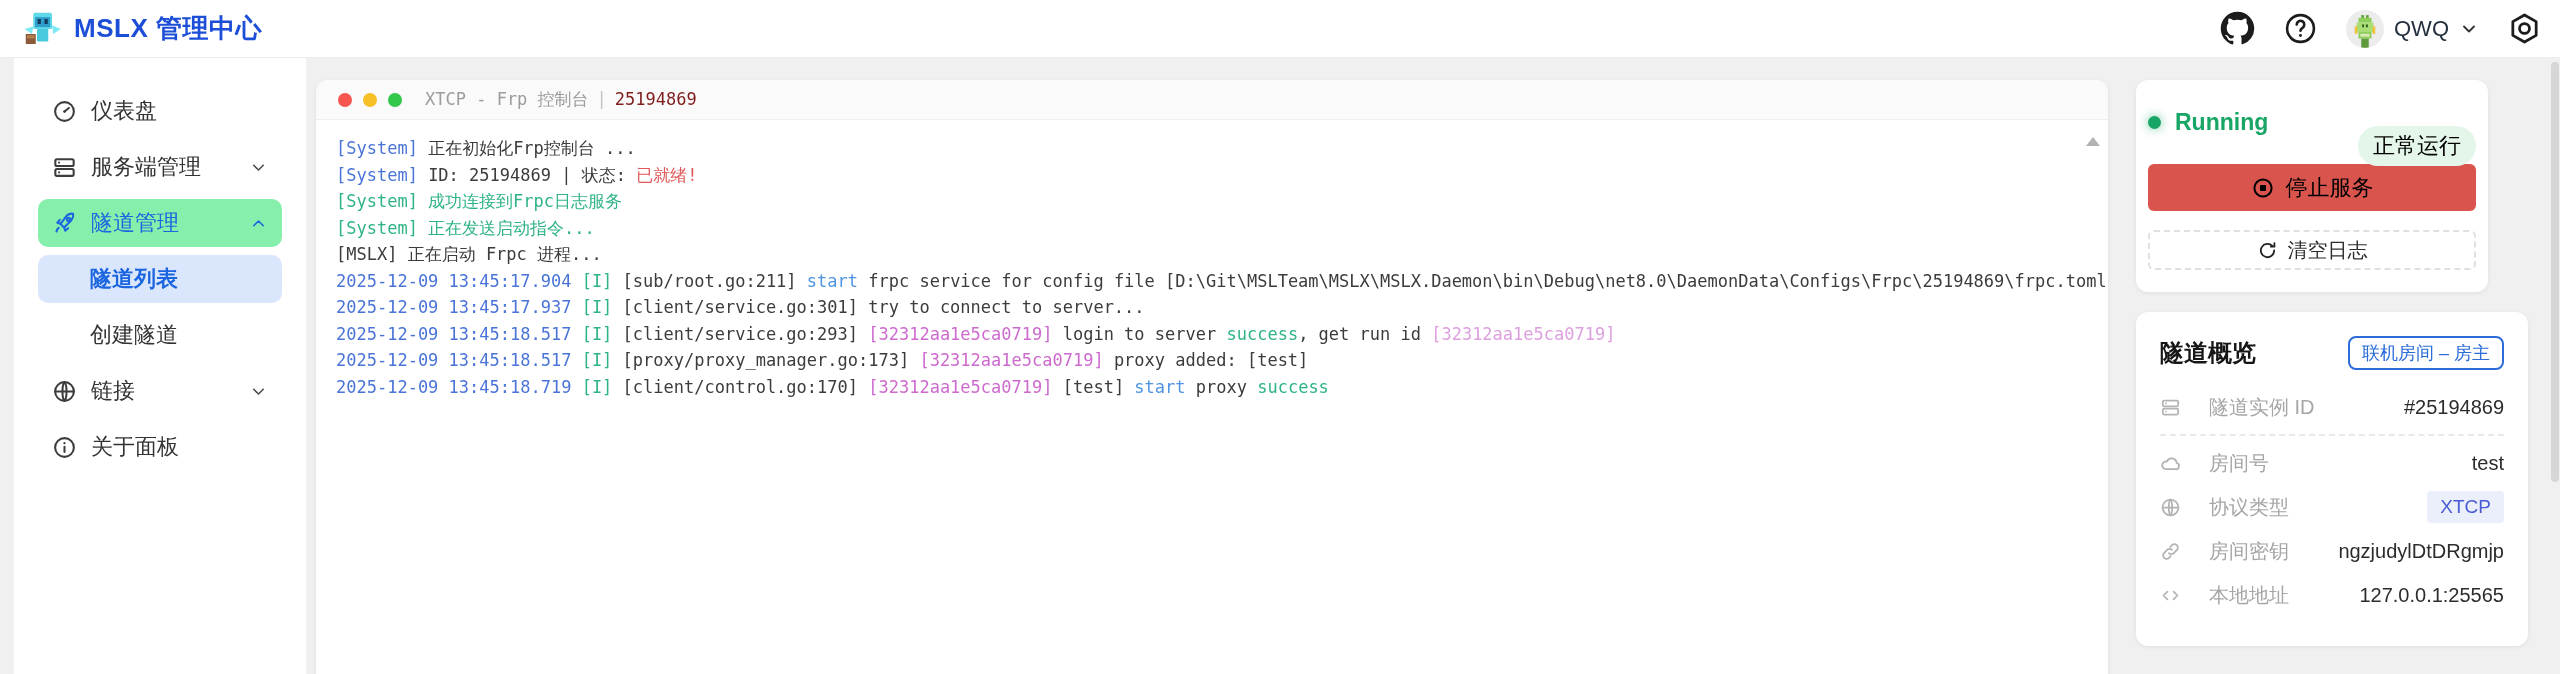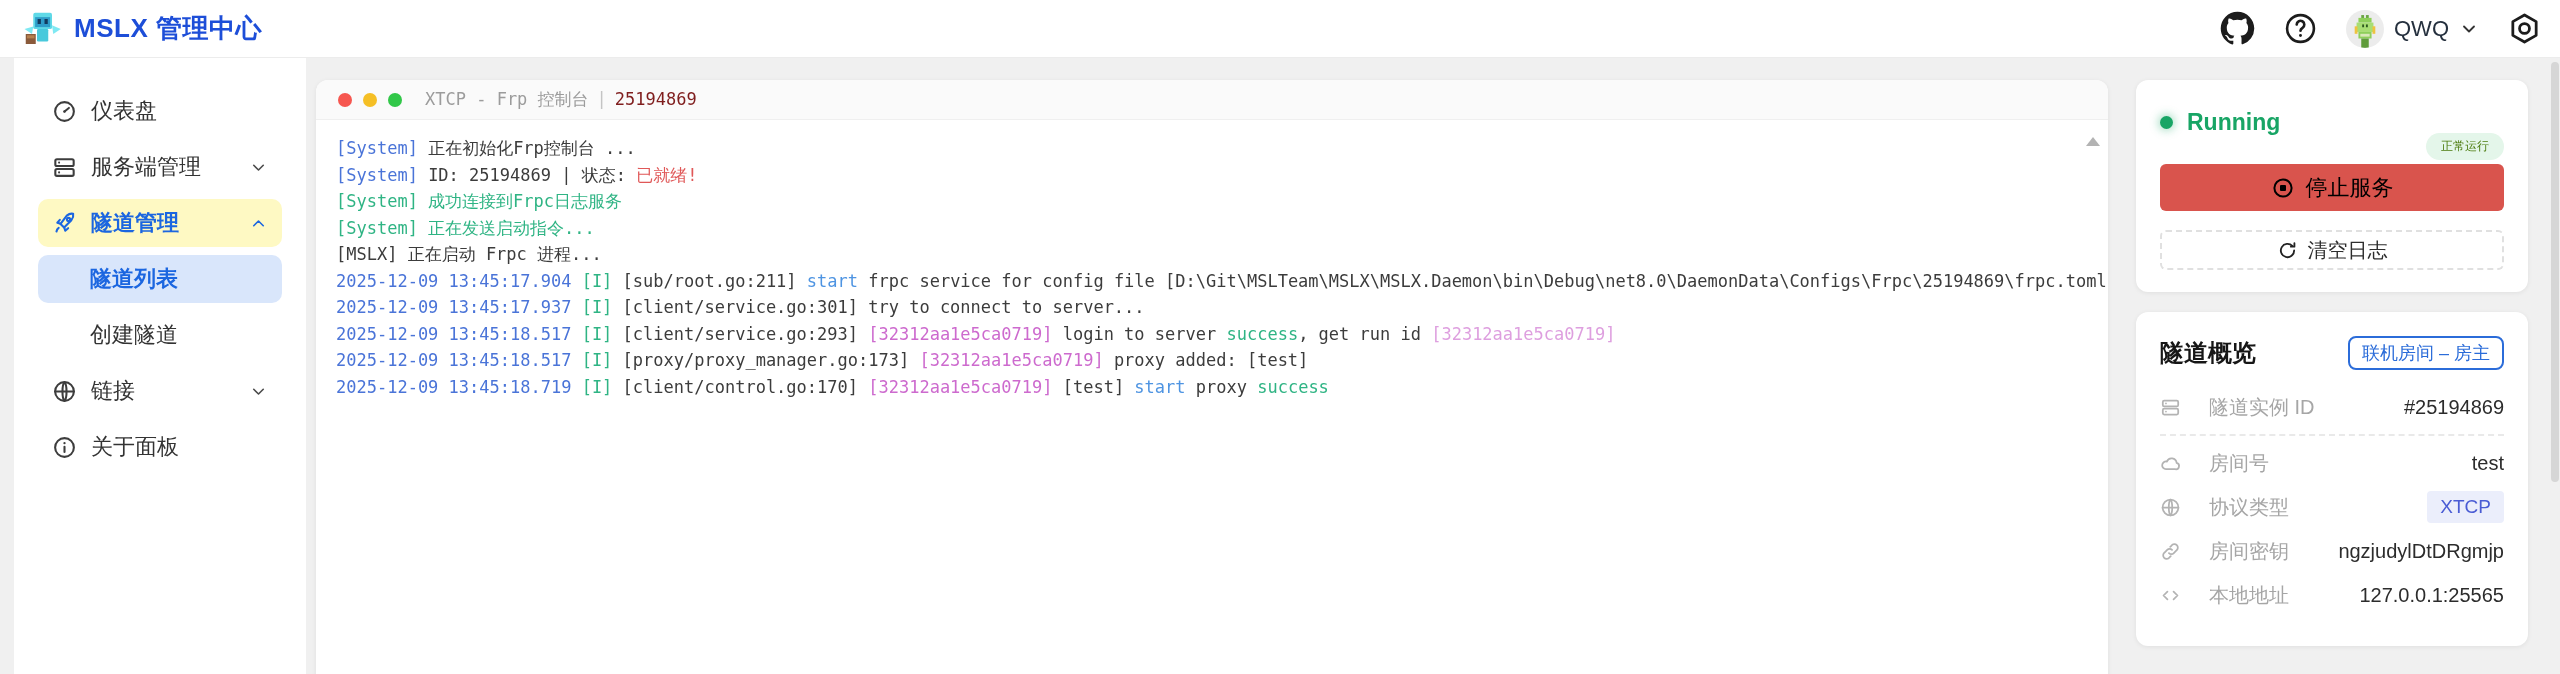--- a/index.html
+++ b/index.html
@@ -21,45 +21,45 @@
   .uchev{width:20px;height:20px;color:#333;}
 
   
   .sidebar{position:absolute;top:58px;left:14px;width:292px;bottom:0;background:#fff;padding-top:29px;box-sizing:border-box;}
   .side-item{height:48px;margin:0 24px 8px 24px;border-radius:10px;display:flex;align-items:center;padding:0 14px;gap:14px;font-size:22px;color:#333;cursor:pointer;box-sizing:border-box;}
   .side-item .icon{width:25px;height:25px;color:#3d3d3d;flex:none;display:flex;}
   .side-item .icon svg{width:100%;height:100%;}
   .side-item .chev{margin-left:auto;width:19px;height:19px;color:#4a4a4a;display:flex;}
   .side-item .chev svg{width:100%;height:100%;}
   .side-item .chev.up svg{transform:rotate(180deg);}
-  .side-item.active{background:#fef9c3;color:#1b66e0;font-weight:700;}
+  .side-item.active{background:#86efac;color:#1b66e0;font-weight:400;}
   .side-item.active .icon,.side-item.active .chev{color:#1b66e0;}
   .side-item.side-sub{padding-left:52px;}
   .side-item.selected{background:#d9e6fb;color:#1b66e0;font-weight:700;}
 
   
   .terminal{position:absolute;left:316px;top:80px;width:1792px;height:640px;background:#fff;border-radius:12px;box-shadow:0 1px 5px rgba(0,0,0,.07);overflow:hidden;}
   .term-bar{height:39px;background:#fafafa;border-bottom:1px solid #efefef;display:flex;align-items:center;padding:0 22px;gap:11px;}
   .dot{width:14px;height:14px;border-radius:50%;flex:none;}
   .dot.red{background:#f6564f}.dot.yellow{background:#f5bf25}.dot.green{background:#31c748}
   .term-title{margin-left:12px;font-family:"DejaVu Sans Mono",monospace;font-size:17px;color:#9c9c9c;white-space:pre;}
   .term-title .sep{color:#c4c4c4;padding:0 8px;}
   .term-title .tid{color:#7f1d1d;}
   .term-body{padding:15px 20px;font-family:"DejaVu Sans Mono",monospace;font-size:17px;font-weight:400;line-height:26.5px;white-space:pre;}
   .scroll-up{position:absolute;top:57px;right:8px;width:0;height:0;border-left:7px solid transparent;border-right:7px solid transparent;border-bottom:9px solid #b3b3b3;cursor:pointer;}
   .c-blue{color:#4a74d8}.c-green{color:#2fb484}.c-dark{color:#3c3c3c}.c-red{color:#e05858}
   .c-mag{color:#cd6ace}.c-magl{color:#de9fdf}.c-kw{color:#4e94e2}
 
   
   .card{position:absolute;background:#fff;border-radius:12px;box-shadow:0 1px 5px rgba(0,0,0,.07);box-sizing:border-box;}
-  .card.status{left:2136px;top:80px;width:392px;height:212px;padding:26px 24px;}
+  .card.status{left:2136px;top:80px;width:352px;height:212px;padding:26px 12px;}
   .status-row{display:flex;align-items:center;height:32px;}
   .sdot{width:13px;height:13px;border-radius:50%;background:#18a565;box-shadow:0 0 9px 2px rgba(24,165,101,.35);flex:none;}
   .sname{margin-left:14px;font-size:23px;font-weight:700;color:#18a565;}
-  .sbadge{margin-left:auto;background:#e4f6ea;color:#4d7c0f;font-size:12px;padding:5px 15px;border-radius:999px;margin-top:48px;}
+  .sbadge{margin-left:auto;background:#e4f6ea;color:#000000;font-size:22px;padding:5px 15px;border-radius:999px;margin-top:48px;}
   .btn-stop{margin-top:26px;width:100%;height:47px;background:#d9544d;border:none;border-radius:6px;color:#000000;font-size:22px;display:flex;align-items:center;justify-content:center;gap:11px;cursor:pointer;font-family:inherit;}
   .btn-stop .bicon{width:24px;height:24px;display:flex;}
   .btn-clear{margin-top:19px;width:100%;height:40px;background:#fff;border:2px dashed #e0e0e0;border-radius:6px;color:#2d2d2d;font-size:20px;display:flex;align-items:center;justify-content:center;gap:10px;cursor:pointer;font-family:inherit;}
   .btn-clear .bicon{width:21px;height:21px;display:flex;color:#222;}
   .bicon svg{width:100%;height:100%;}
 
   .card.overview{left:2136px;top:312px;width:392px;height:334px;padding:24px;}
   .ov-head{display:flex;align-items:center;}
   .ov-title{font-size:24px;font-weight:700;color:#161616;}
   .ov-badge{margin-left:auto;border:2px solid #2b6cd9;color:#2b6cd9;font-size:18px;padding:3px 12px;border-radius:8px;white-space:nowrap;}

